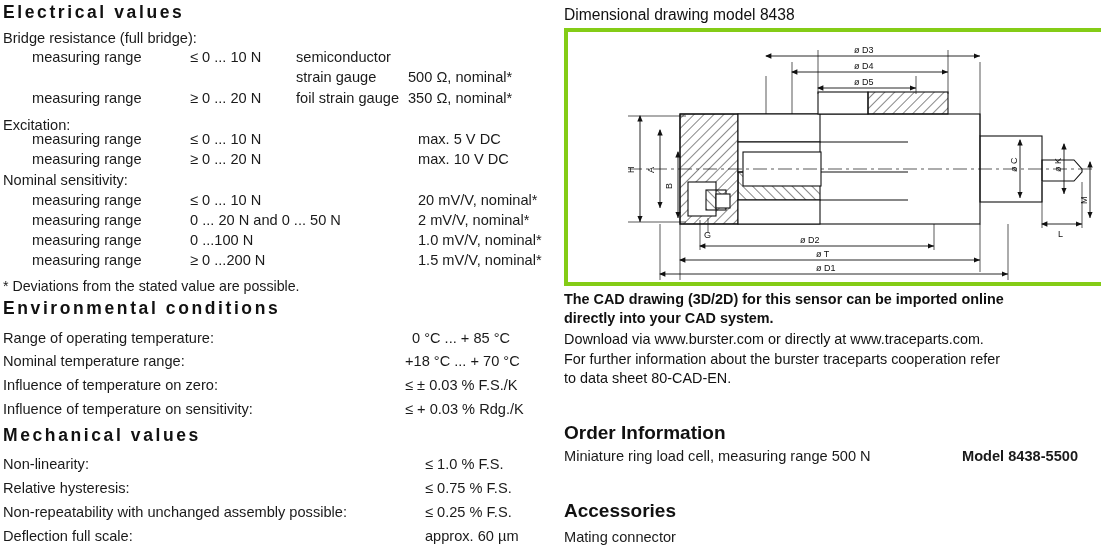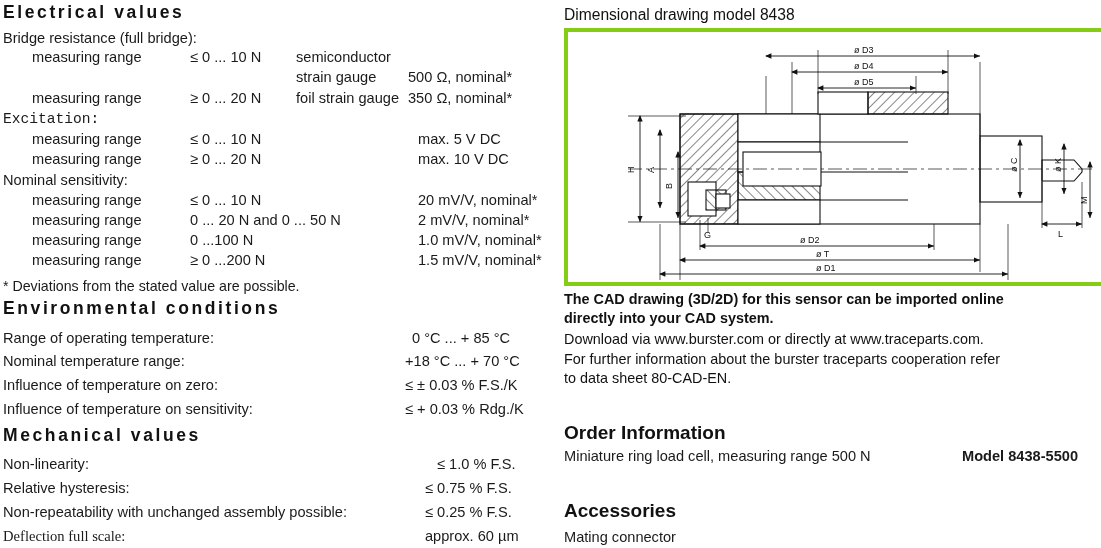--- a/index.html
+++ b/index.html
@@ -75,21 +75,21 @@
     <div class="lbl" style="left:190px;top:48px;">≤ 0 ... 10 N</div>
     <div class="lbl" style="left:296px;top:48px;">semiconductor</div>
     <div class="lbl" style="left:296px;top:68px;">strain gauge</div>
     <div class="val" style="left:408px;top:68px;">500 Ω, nominal*</div>
 
     <div class="lbl" style="left:32px;top:89px;">measuring range</div>
     <div class="lbl" style="left:190px;top:89px;">≥ 0 ... 20 N</div>
     <div class="lbl" style="left:296px;top:89px;">foil strain gauge</div>
     <div class="val" style="left:408px;top:89px;">350 Ω, nominal*</div>
 
-    <div class="lbl" style="left:3px;top:110px;font-family:Liberation Mono, monospace;">Excitation:</div>
+    <div class="lbl" style="left:3px;top:116px;">Excitation:</div>
     <div class="lbl" style="left:32px;top:130px;">measuring range</div>
     <div class="lbl" style="left:190px;top:130px;">≤ 0 ... 10 N</div>
     <div class="val" style="left:418px;top:130px;">max.  5 V DC</div>
 
     <div class="lbl" style="left:32px;top:150px;">measuring range</div>
     <div class="lbl" style="left:190px;top:150px;">≥ 0 ... 20 N</div>
     <div class="val" style="left:418px;top:150px;">max. 10 V DC</div>
 
     <div class="lbl" style="left:3px;top:171px;">Nominal sensitivity:</div>
 
@@ -121,29 +121,29 @@
 
     <div class="lbl" style="left:3px;top:376px;">Influence of temperature on zero:</div>
     <div class="val" style="left:405px;top:376px;">≤ ± 0.03 % F.S./K</div>
 
     <div class="lbl" style="left:3px;top:400px;">Influence of temperature on sensitivity:</div>
     <div class="val" style="left:405px;top:400px;">≤ + 0.03 % Rdg./K</div>
 
     <h2 class="section sec-mechanical">Mechanical values</h2>
 
     <div class="lbl" style="left:3px;top:455px;">Non-linearity:</div>
-    <div class="val" style="left:425px;top:455px;margin-left:12px;">≤ 1.0   % F.S.</div>
+    <div class="val" style="left:425px;top:455px;">≤ 1.0   % F.S.</div>
 
     <div class="lbl" style="left:3px;top:479px;">Relative hysteresis:</div>
     <div class="val" style="left:425px;top:479px;">≤ 0.75 % F.S.</div>
 
     <div class="lbl" style="left:3px;top:503px;">Non-repeatability with unchanged assembly possible:</div>
     <div class="val" style="left:425px;top:503px;">≤ 0.25 % F.S.</div>
 
-    <div class="lbl" style="left:3px;top:527px;font-family:Liberation Serif, serif;">Deflection full scale:</div>
+    <div class="lbl" style="left:3px;top:527px;">Deflection full scale:</div>
     <div class="val" style="left:425px;top:527px;">approx. 60 µm</div>
   </div>
 
   <div class="right">
 
     <div class="r-title">Dimensional drawing model 8438</div>
 
     <div class="drawing-box">
       <svg class="dwg" width="532" height="248" viewBox="0 0 532 248">
         <defs>

